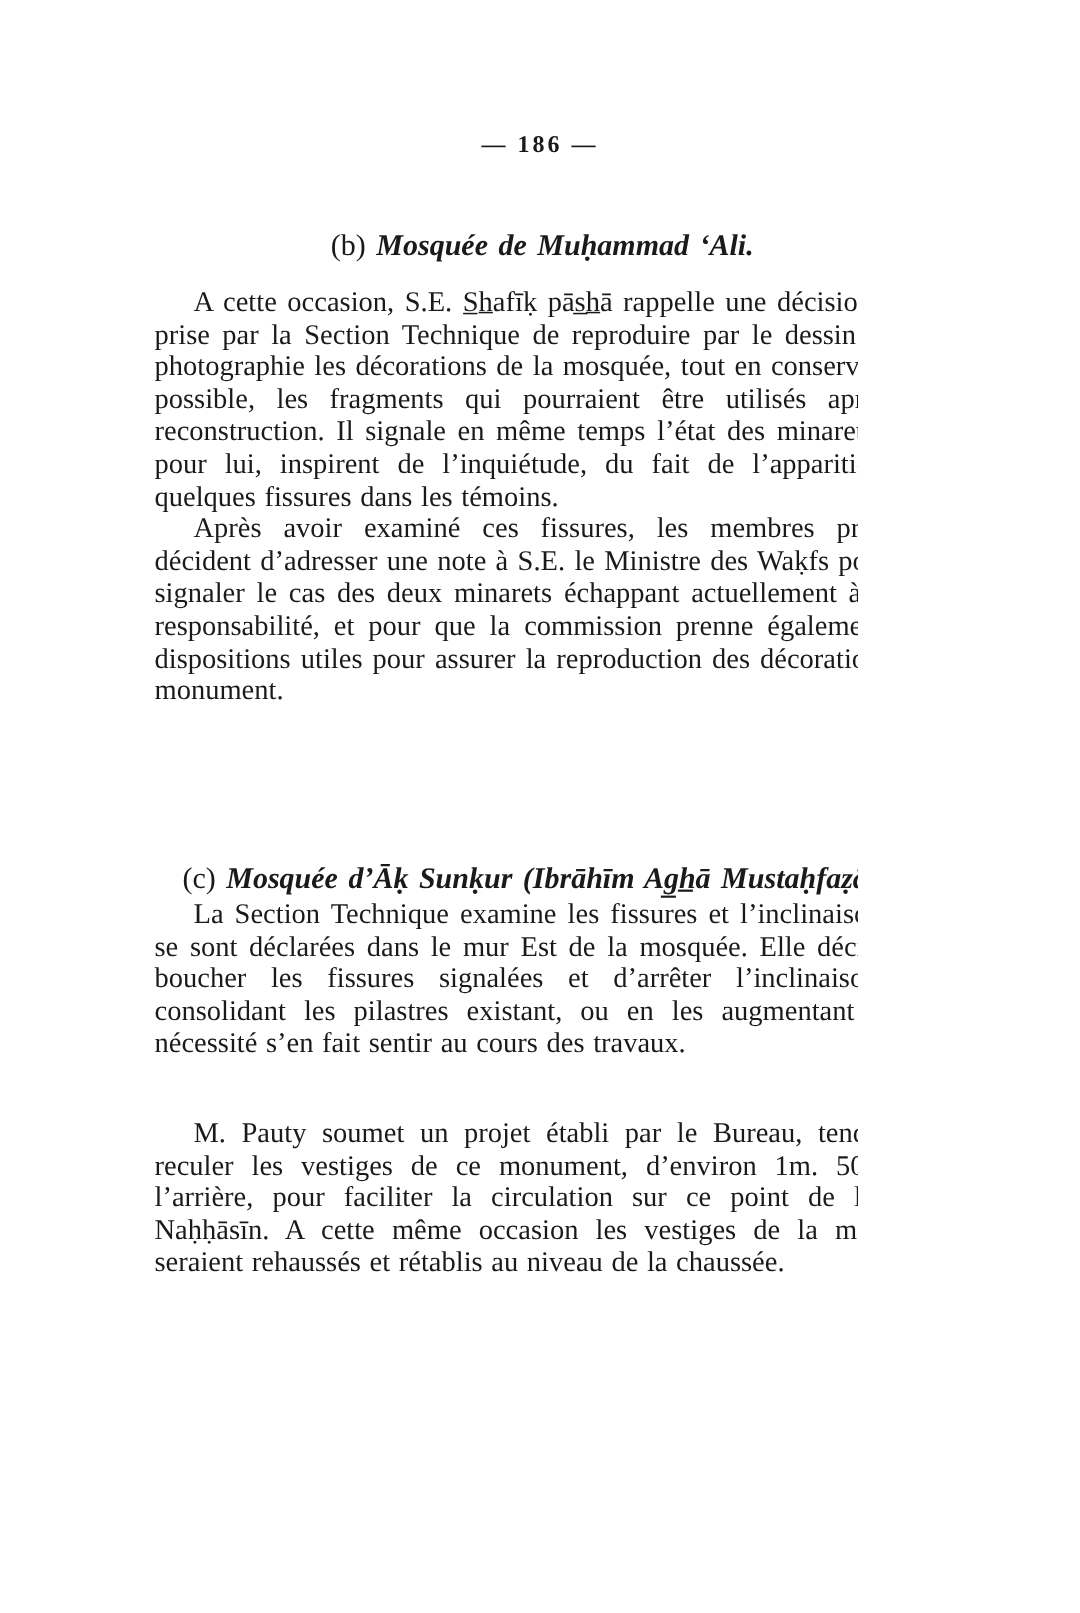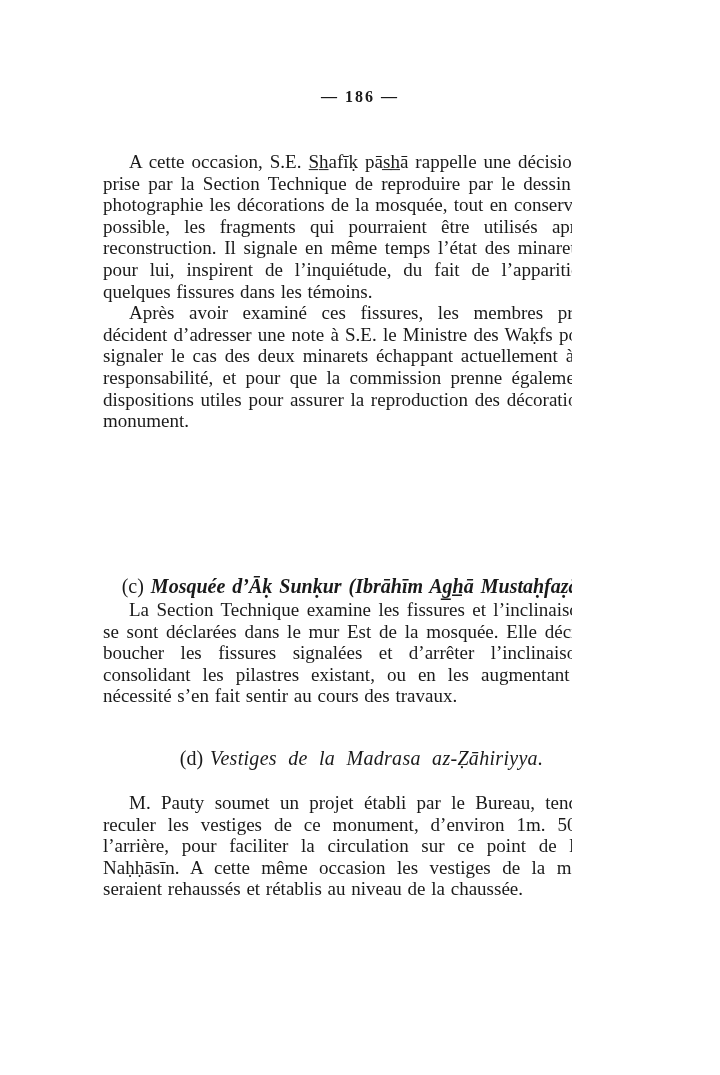--- a/index.html
+++ b/index.html
@@ -65,27 +65,27 @@
   }
 </style>
 </head>
 <body>
 
 <div class="page">
 
   <div class="pagenum">— 186 —</div>
 
   <section class="sec sec-b">
+    <h2 class="heading"><span class="pref">(b)</span> <span class="htitle">Mosquée de Muḥammad ‘Ali.</span></h2>
     <p>A cette occasion, S.E. S̲h̲afīḳ pās̲h̲ā rappelle une décision déjà prise par la Section Technique de reproduire par le dessin ou la photographie les décorations de la mosquée, tout en conservant, si possible, les fragments qui pourraient être utilisés après la reconstruction. Il signale en même temps l’état des minarets qui, pour lui, inspirent de l’inquiétude, du fait de l’apparition de quelques fissures dans les témoins.</p>
     <p>Après avoir examiné ces fissures, les membres présents décident d’adresser une note à S.E. le Ministre des Waḳfs pour lui signaler le cas des deux minarets échappant actuellement à toute responsabilité, et pour que la commission prenne également les dispositions utiles pour assurer la reproduction des décorations du monument.</p>
   </section>
 
   <section class="sec sec-c">
     <h2 class="heading"><span class="pref">(c)</span> <span class="htitle">Mosquée d’Āḳ Sunḳur (Ibrāhīm Ag̲h̲ā Mustaḥfaẓān).</span></h2>
     <p>La Section Technique examine les fissures et l’inclinaison qui se sont déclarées dans le mur Est de la mosquée. Elle décide de boucher les fissures signalées et d’arrêter l’inclinaison en consolidant les pilastres existant, ou en les augmentant si la nécessité s’en fait sentir au cours des travaux.</p>
   </section>
 
   <section class="sec sec-d">
-    <h2 class="heading"><span class="pref">(d)</span> <span class="htitle">Vestiges de la Madrasa az-Ẓāhiriyya.</span></h2>
     <p>M. Pauty soumet un projet établi par le Bureau, tendant à reculer les vestiges de ce monument, d’environ 1m. 50 vers l’arrière, pour faciliter la circulation sur ce point de la rue Naḥḥāsīn. A cette même occasion les vestiges de la madrasa seraient rehaussés et rétablis au niveau de la chaussée.</p>
   </section>
 
 </div>
 
 </body></html>

